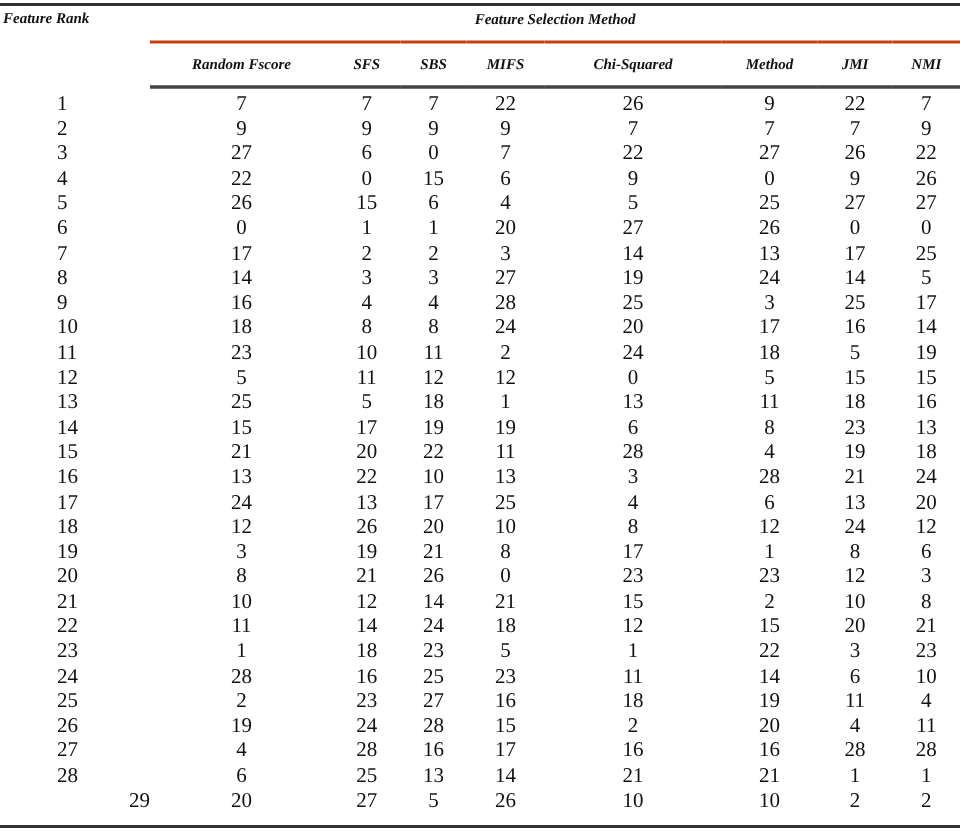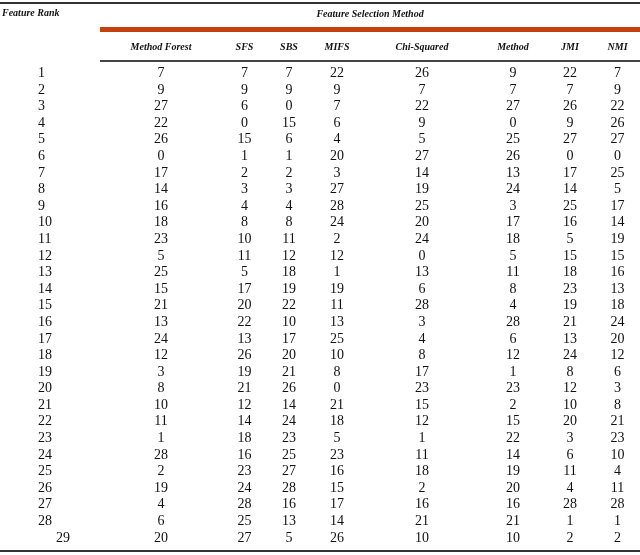--- a/index.html
+++ b/index.html
@@ -6,21 +6,21 @@
   body { width: 640px; height: 555px; overflow: hidden; font-family: "Liberation Serif", "DejaVu Serif", serif; color: #111; }
   table { border-collapse: collapse; width: 640px; table-layout: fixed; position: absolute; top: 0; left: 0; }
   .top-rule { position: absolute; left: 0; top: 2px; width: 640px; height: 2px; background: #333; }
   .bottom-rule { position: absolute; left: 0; top: 550px; width: 640px; height: 2px; background: #333; }
   th { font-weight: bold; font-size: 10px; padding: 0; font-style: italic; }
   td { font-size: 14px; text-align: center; padding: 0; height: 16.6px; line-height: 16.6px; }
   .hdr1 th { height: 27px; vertical-align: middle; }
   .hdr2 th { height: 28px; vertical-align: middle; }
   .rank-hdr { text-align: left; vertical-align: top !important; padding-top: 7px; padding-left: 2px; }
   .group-hdr { text-align: center; }
-  .group-line { border-bottom: 5px solid #c2410c; }
+  .group-line { border-bottom: 2px solid #c2410c; }
   .hdr2 th { border-bottom: 2px solid #444; }
   tbody tr:first-child td { padding-top: 3px; }
 </style>
 </head>
 <body>
 
 <div class="top-rule"></div>
 
 <table>
   <colgroup>
@@ -33,21 +33,21 @@
     <col style="width:64px">
     <col style="width:50px">
     <col style="width:45px">
   </colgroup>
   <thead>
     <tr class="hdr1">
       <th rowspan="2" class="rank-hdr">Feature Rank</th>
       <th colspan="8" class="group-hdr group-line">Feature Selection Method</th>
     </tr>
     <tr class="hdr2" id="col-headers">
-        <th>Method Forest</th>
+        <th>Random Fscore</th>
         <th>SFS</th>
         <th>SBS</th>
         <th>MIFS</th>
         <th>Chi-Squared</th>
         <th>Method</th>
         <th>JMI</th>
         <th>NMI</th>
       </tr>
   </thead>
   <tbody id="table-body">
@@ -353,21 +353,21 @@
         <td>6</td>
         <td>25</td>
         <td>13</td>
         <td>14</td>
         <td>21</td>
         <td>21</td>
         <td>1</td>
         <td>1</td>
       </tr>
       <tr>
-        <td style="text-align: left; padding-left: 56px;">29</td>
+        <td style="text-align: right; padding-left: 56px;">29</td>
         <td>20</td>
         <td>27</td>
         <td>5</td>
         <td>26</td>
         <td>10</td>
         <td>10</td>
         <td>2</td>
         <td>2</td>
       </tr>
     </tbody>

